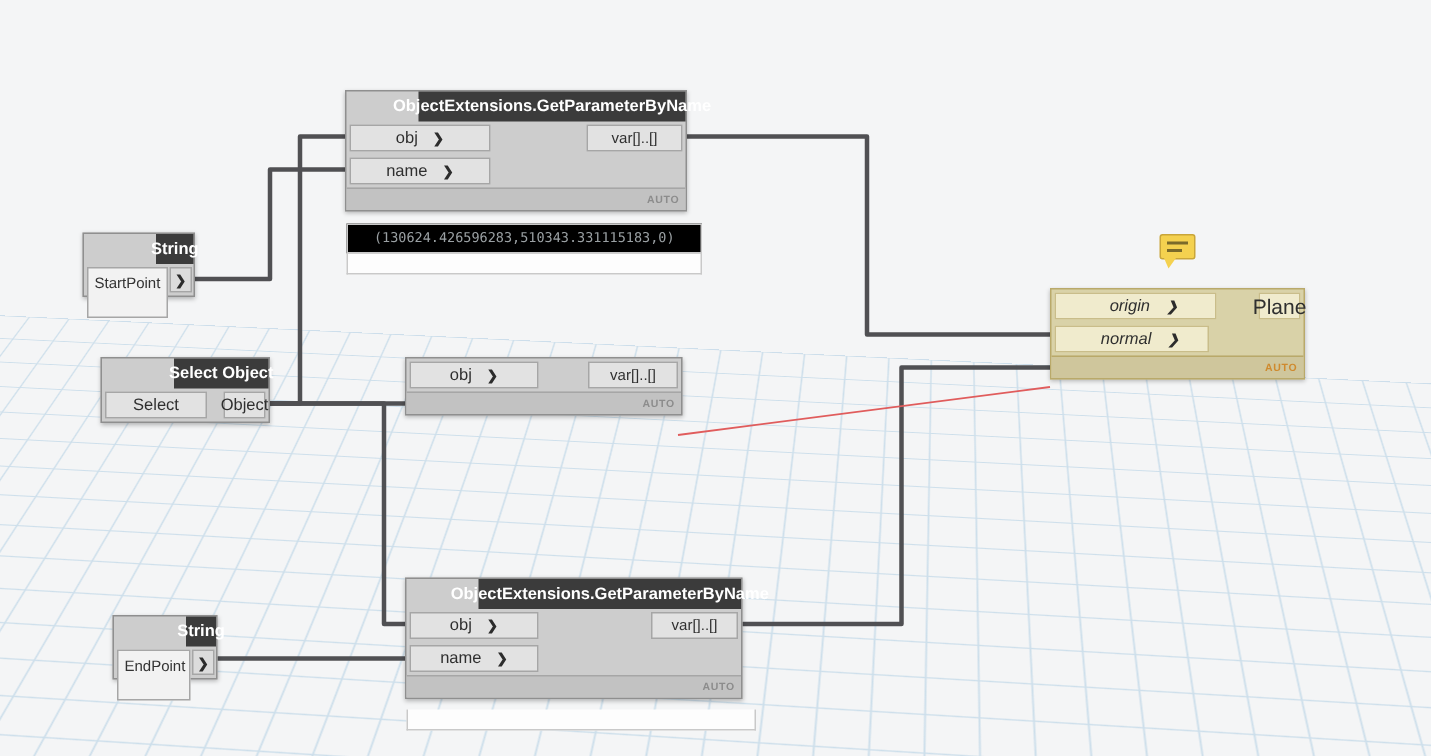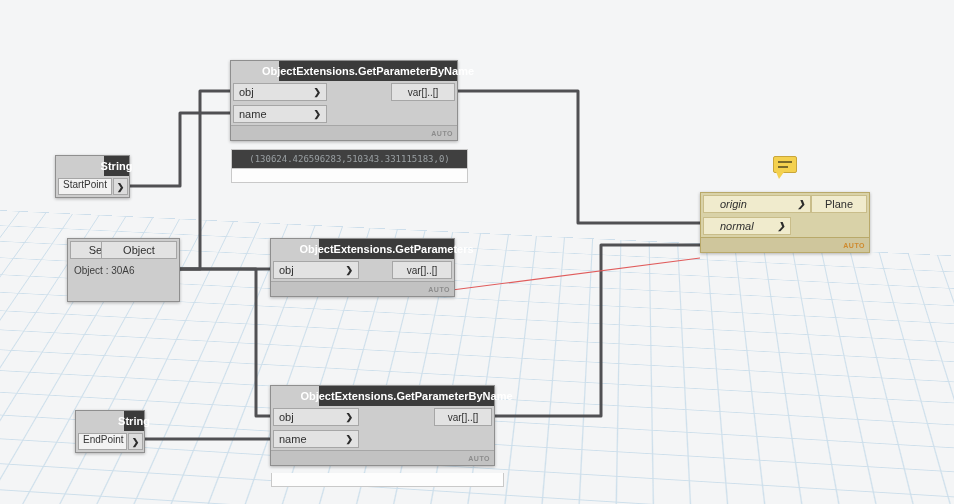--- a/index.html
+++ b/index.html
@@ -31,21 +31,21 @@
     font-weight:bold; font-size:11px; white-space:nowrap;
     display:flex; align-items:center; justify-content:center; padding:0 6px;margin-left:48px;
   }
   .row { position:relative; height:22px; }
   .port {
     position:absolute; top:2px; bottom:2px;
     background:#e2e2e2; border:1px solid #a6a6a6;
     display:flex; align-items:center; padding:0 5px;
     font-size:11px; color:#2f2f2f;
   }
-  .port.in  { left:2px; justify-content:space-between; }
+  .port.in  { left:2px; justify-content:center; }
   .port.out { right:2px; justify-content:center; font-size:10px; }
   .chev { font-size:9px; font-weight:bold; margin-left:10px; color:#2c2c2c; }
   .node-foot {
     height:15px; background:#c2c2c2; border-top:1px solid #a6a6a6;
     display:flex; align-items:center; justify-content:flex-end; padding:0 4px;
   }
   .lacing { font-size:7px; font-weight:bold; color:#8c8c8c; letter-spacing:.5px; }
 
   
   .node.plane { background:#d9d2a8; border-color:#b9a96a; }
@@ -56,33 +56,33 @@
 
   
   .so-value { height:40px; padding:4px 6px; font-size:10px; color:#3d3d3d; }
   .btn { cursor:default; }
 
   
   .str-row { position:relative; height:21px; }
   .str-val {
     position:absolute; left:2px; top:2px; bottom:2px; right:17px;
     background:#f2f2f2; border:1px solid #a6a6a6;
-    display:flex; align-items:flex-start; padding:0 4px; font-size:10px;
+    display:flex; align-items:flex-end; padding:16px 4px; font-size:10px;
   }
   .str-out {
     position:absolute; right:1px; top:2px; bottom:2px; width:15px;
     background:#dcdcdc; border:1px solid #a6a6a6;
     display:flex; align-items:center; justify-content:center;
     font-size:8px; font-weight:bold;
   }
 
   
   .preview { position:absolute; z-index:2; }
   .pv-main {
-    background:#404040; border:1px solid #c9c9c9; height:20px;
+    background:#000000; border:1px solid #c9c9c9; height:20px;
     display:flex; align-items:center; justify-content:center;
     font-family:"DejaVu Sans Mono", monospace; font-size:9px; color:#9aa0a3;
     white-space:nowrap; overflow:hidden;
   }
   .pv-sub { background:#fdfdfd; border:1px solid #c9c9c9; border-top:none; height:14px; }
 
   
   .note {
     position:absolute; left:773px; top:156px; width:24px; height:17px;
     background:#f4d14f; border:1px solid #c9a63a; border-radius:2px; z-index:4;
@@ -147,59 +147,58 @@
     <div class="str-val">
       <span>StartPoint</span>
     </div>
     <div class="str-out">
       <span class="chev" style="margin-left:0;">❯</span>
     </div>
   </div>
 </div>
 
 <div class="node" style="left:67px; top:238px; width:113px;">
+  <div class="node-header">Select Object</div>
   <div class="row">
     <div class="port in btn" style="width:68px; justify-content:center;">
       <span>Select</span>
     </div>
-    <div class="port out" style="width:76px; font-size:11px;">
+    <div class="port out" style="width:28px; font-size:11px;">
       <span>Object</span>
     </div>
   </div>
-  <div class="so-value">Object : 30A6</div>
 </div>
 
 <div class="node" style="left:270px; top:238px; width:185px;">
-  <div class="node-header">ObjectExtensions.GetParameters</div>
   <div class="row">
     <div class="port in" style="width:86px;">
       <span>obj</span>
       <span class="chev">❯</span>
     </div>
     <div class="port out" style="width:60px;">
       <span>var[]..[]</span>
     </div>
   </div>
   <div class="node-foot">
     <span class="lacing">AUTO</span>
   </div>
 </div>
 
 <div class="node plane" style="left:700px; top:192px; width:170px;">
   <div class="row">
     <div class="port in" style="width:108px;">
       <span>origin</span>
       <span class="chev">❯</span>
     </div>
-    <div class="port out" style="width:56px; font-size:11px;">
+    <div class="port out" style="width:28px; font-size:14px;">
       <span>Plane</span>
     </div>
   </div>
   <div class="row">
-    <div class="port in" style="width:88px;">
+    <div class="port in" style="width:103px;">
       <span>normal</span>
       <span class="chev">❯</span>
     </div>
   </div>
   <div class="node-foot">
     <span class="lacing">AUTO</span>
   </div>
 </div>
 
 <div class="note">

